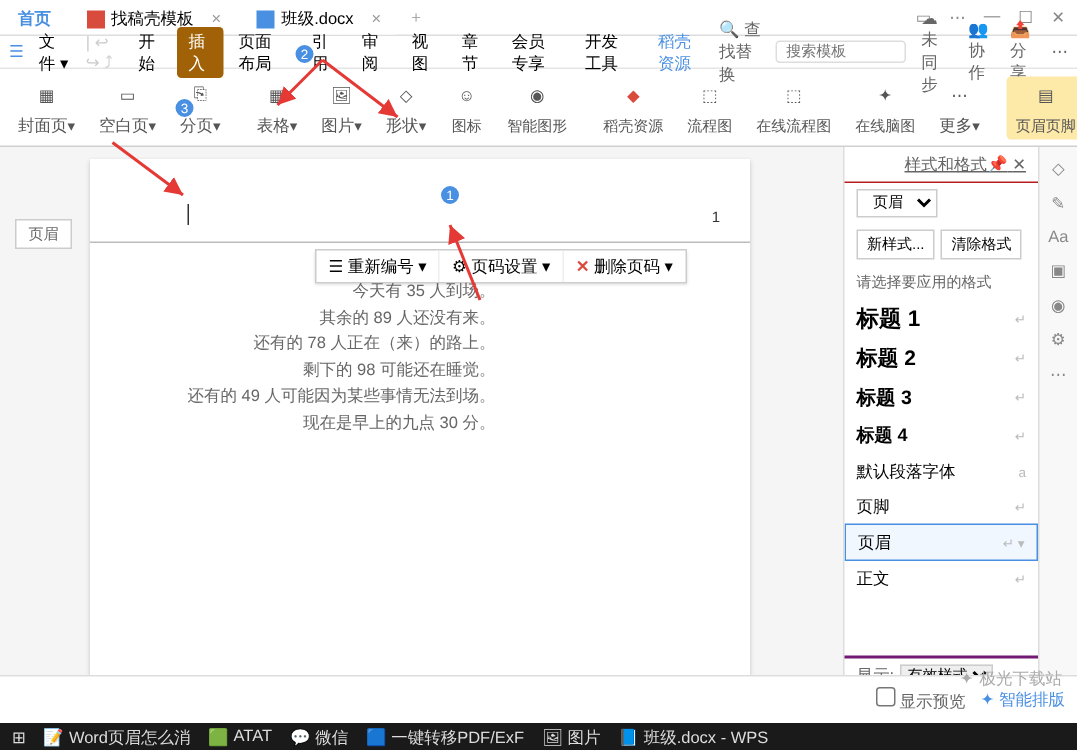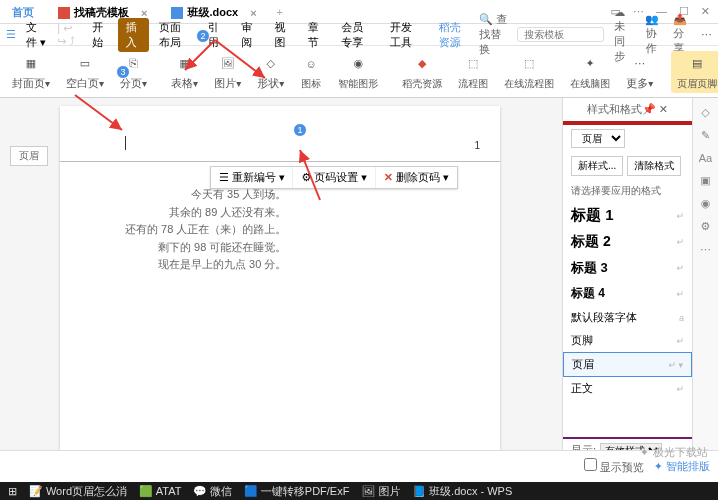--- a/index.html
+++ b/index.html
@@ -1,18 +1,18 @@
 <!DOCTYPE html>
 <html><head>
 <meta charset="utf-8">
 <style>
 * { margin: 0; padding: 0; box-sizing: border-box; font-family: "Microsoft YaHei", sans-serif; font-size: 11px; }
 body { background: #f0f0f0; width: 718px; height: 500px; overflow: hidden; position: relative; }
 .titlebar { height: 24px; background: #fff; display: flex; align-items: center; border-bottom: 1px solid #ddd; }
-.tab { padding: 3px 10px; display: flex; align-items: center; gap: 4px; border-radius: 3px 3px 0 0; margin: 2px 2px 0 2px; font-weight: bold; }
+.tab { padding: 3px 10px; display: flex; align-items: center; gap: 4px; border-radius: 3px 3px 0 0; margin: 2px 2px 0 2px; }
 .tab.active { background: #fff; }
 .tab.home { color: #4a90e2; font-weight: bold; }
 .tab-icon { width: 12px; height: 12px; display: inline-block; }
 .red-icon { background: #d94c3d; }
 .blue-icon { background: #4a90e2; }
 .close-x { margin-left: 8px; color: #999; cursor: pointer; }
 .win-controls { margin-left: auto; display: flex; gap: 12px; padding-right: 8px; color: #888; }
 .menubar { height: 22px; background: #fff; display: flex; align-items: center; padding: 0 6px; gap: 2px; border-bottom: 1px solid #e5e5e5; }
 .menu-item { padding: 2px 8px; cursor: pointer; border-radius: 3px; }
 .menu-item.active { background: #a16207; color: #fff; }
@@ -30,21 +30,21 @@
 .header-zone { border-bottom: 1px solid #bbb; height: 56px; position: relative; }
 .hz-label { position: absolute; left: -50px; top: 40px; background: #fff; border: 1px solid #ccc; padding: 2px 8px; font-size: 10px; color: #666; }
 .pg-num { position: absolute; right: 20px; top: 34px; font-size: 10px; color: #333; }
 .cursor-line { position: absolute; left: 65px; top: 30px; width: 1px; height: 14px; background: #333; }
 .hz-toolbar { position: absolute; top: 60px; left: 150px; background: #fff; border: 1px solid #ccc; display: flex; font-size: 10px; box-shadow: 0 1px 2px rgba(0,0,0,.15); }
 .hz-btn { padding: 3px 8px; border-right: 1px solid #eee; cursor: pointer; display: flex; align-items: center; gap: 3px; }
 .hz-btn:last-child { border-right: none; }
 .hz-btn .x { color: #d94c3d; font-weight: bold; }
 .body-text { position: absolute; top: 80px; left: 65px; color: #666; line-height: 1.6; font-size: 10px; text-align: right; }
 .styles-panel { width: 130px; background: #fff; border-left: 1px solid #ddd; display: flex; flex-direction: column; }
-.sp-head { padding: 4px 8px; border-bottom: 4px solid #b91c1c; display: flex; justify-content: center; align-items: center; color: #666; }
+.sp-head { padding: 4px 8px; border-bottom: 1px solid #b91c1c; display: flex; justify-content: flex-end; align-items: center; color: #666; text-decoration: underline; }
 .sp-preset { padding: 4px 8px; display: flex; gap: 4px; align-items: center; }
 .sp-preset select, .sp-btn { border: 1px solid #ccc; padding: 2px 6px; font-size: 10px; background: #fff; }
 .sp-hint { padding: 4px 8px; font-size: 10px; color: #666; }
 .sp-list { flex: 1; overflow: auto; }
 .sp-item { padding: 4px 8px; cursor: pointer; display: flex; justify-content: space-between; align-items: center; }
 .sp-item.sel { border: 1px solid #4a90e2; background: #f0f7ff; }
 .sp-item .ret { color: #bbb; font-size: 9px; }
 .h1 { font-size: 15px; font-weight: bold; } .h2 { font-size: 14px; font-weight: bold; }
 .h3 { font-size: 13px; font-weight: bold; } .h4 { font-size: 12px; font-weight: bold; }
 .sp-foot { padding: 4px 8px; border-top: 2px solid #701a75; display: flex; align-items: center; gap: 4px; font-size: 10px; color: #666; }
@@ -186,20 +186,21 @@
       <div class="hz-toolbar">
         <div class="hz-btn">☰ <span>重新编号</span> ▾</div>
         <div class="hz-btn">⚙ <span>页码设置</span> ▾</div>
         <div class="hz-btn"><span class="x">✕</span> <span>删除页码</span> ▾</div>
       </div>
       <div class="body-text">
         <div>今天有 35 人到场。</div>
         <div>其余的 89 人还没有来。</div>
         <div>还有的 78 人正在（来）的路上。</div>
         <div>剩下的 98 可能还在睡觉。</div>
+        <div>还有的 49 人可能因为某些事情无法到场。</div>
         <div>现在是早上的九点 30 分。</div>
       </div>
     </div>
   </div>
 
   <div class="styles-panel">
     <div class="sp-head">
         <span>样式和格式</span>
       <span><span>📌</span> <span>✕</span></span>
       </div>

